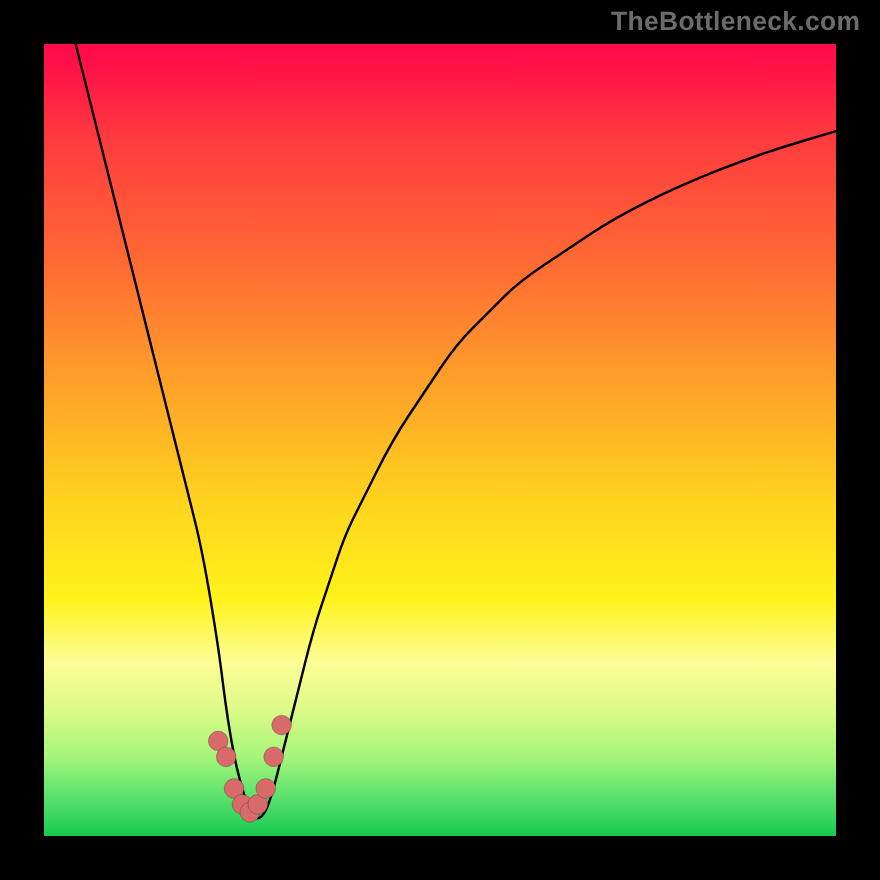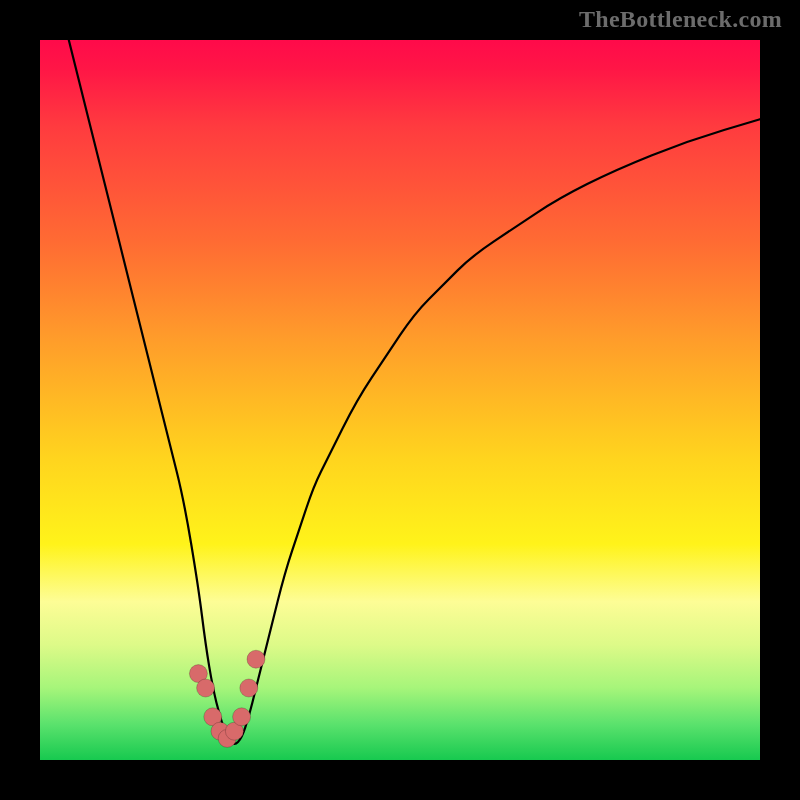--- a/index.html
+++ b/index.html
@@ -11,21 +11,20 @@
     font-family: Arial, Helvetica, sans-serif;
     overflow: hidden;
   }
   .frame {
     position: absolute;
     top: 0;
     left: 0;
     width: 800px;
     height: 600px;
     background: #000;
-    font-family: Liberation Serif, serif;
   }
   .plot-bg {
     position: absolute;
     top: 40px;
     left: 40px;
     width: 720px;
     height: 720px;
     background:
       linear-gradient(to bottom,
         #ff0a4a 0%,

